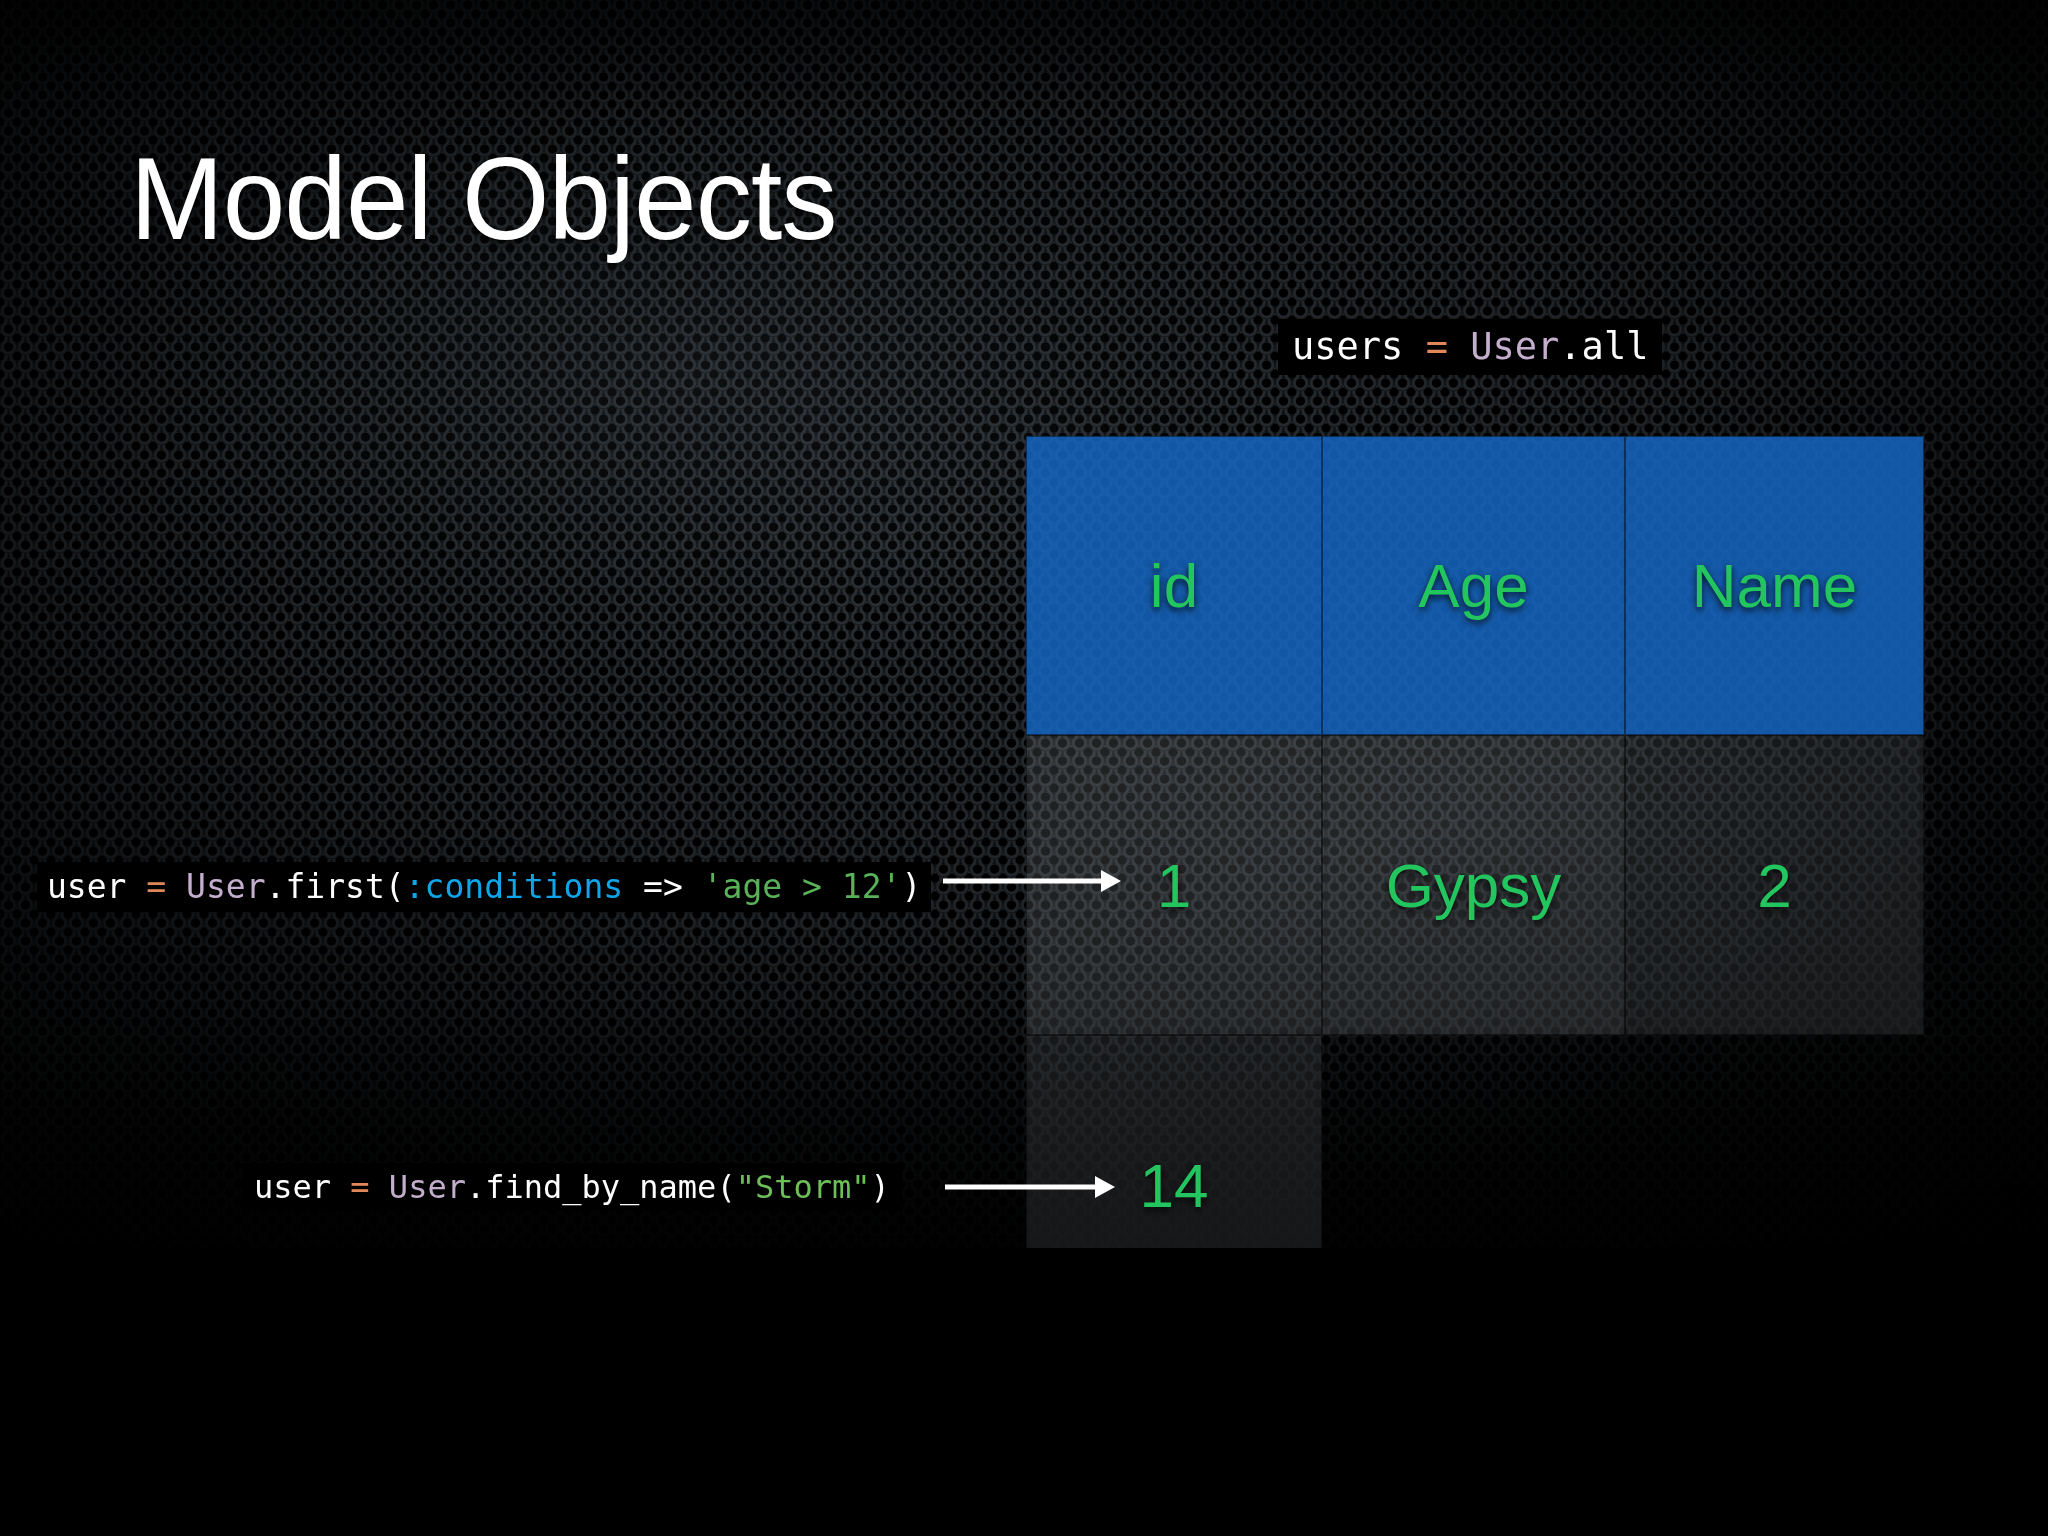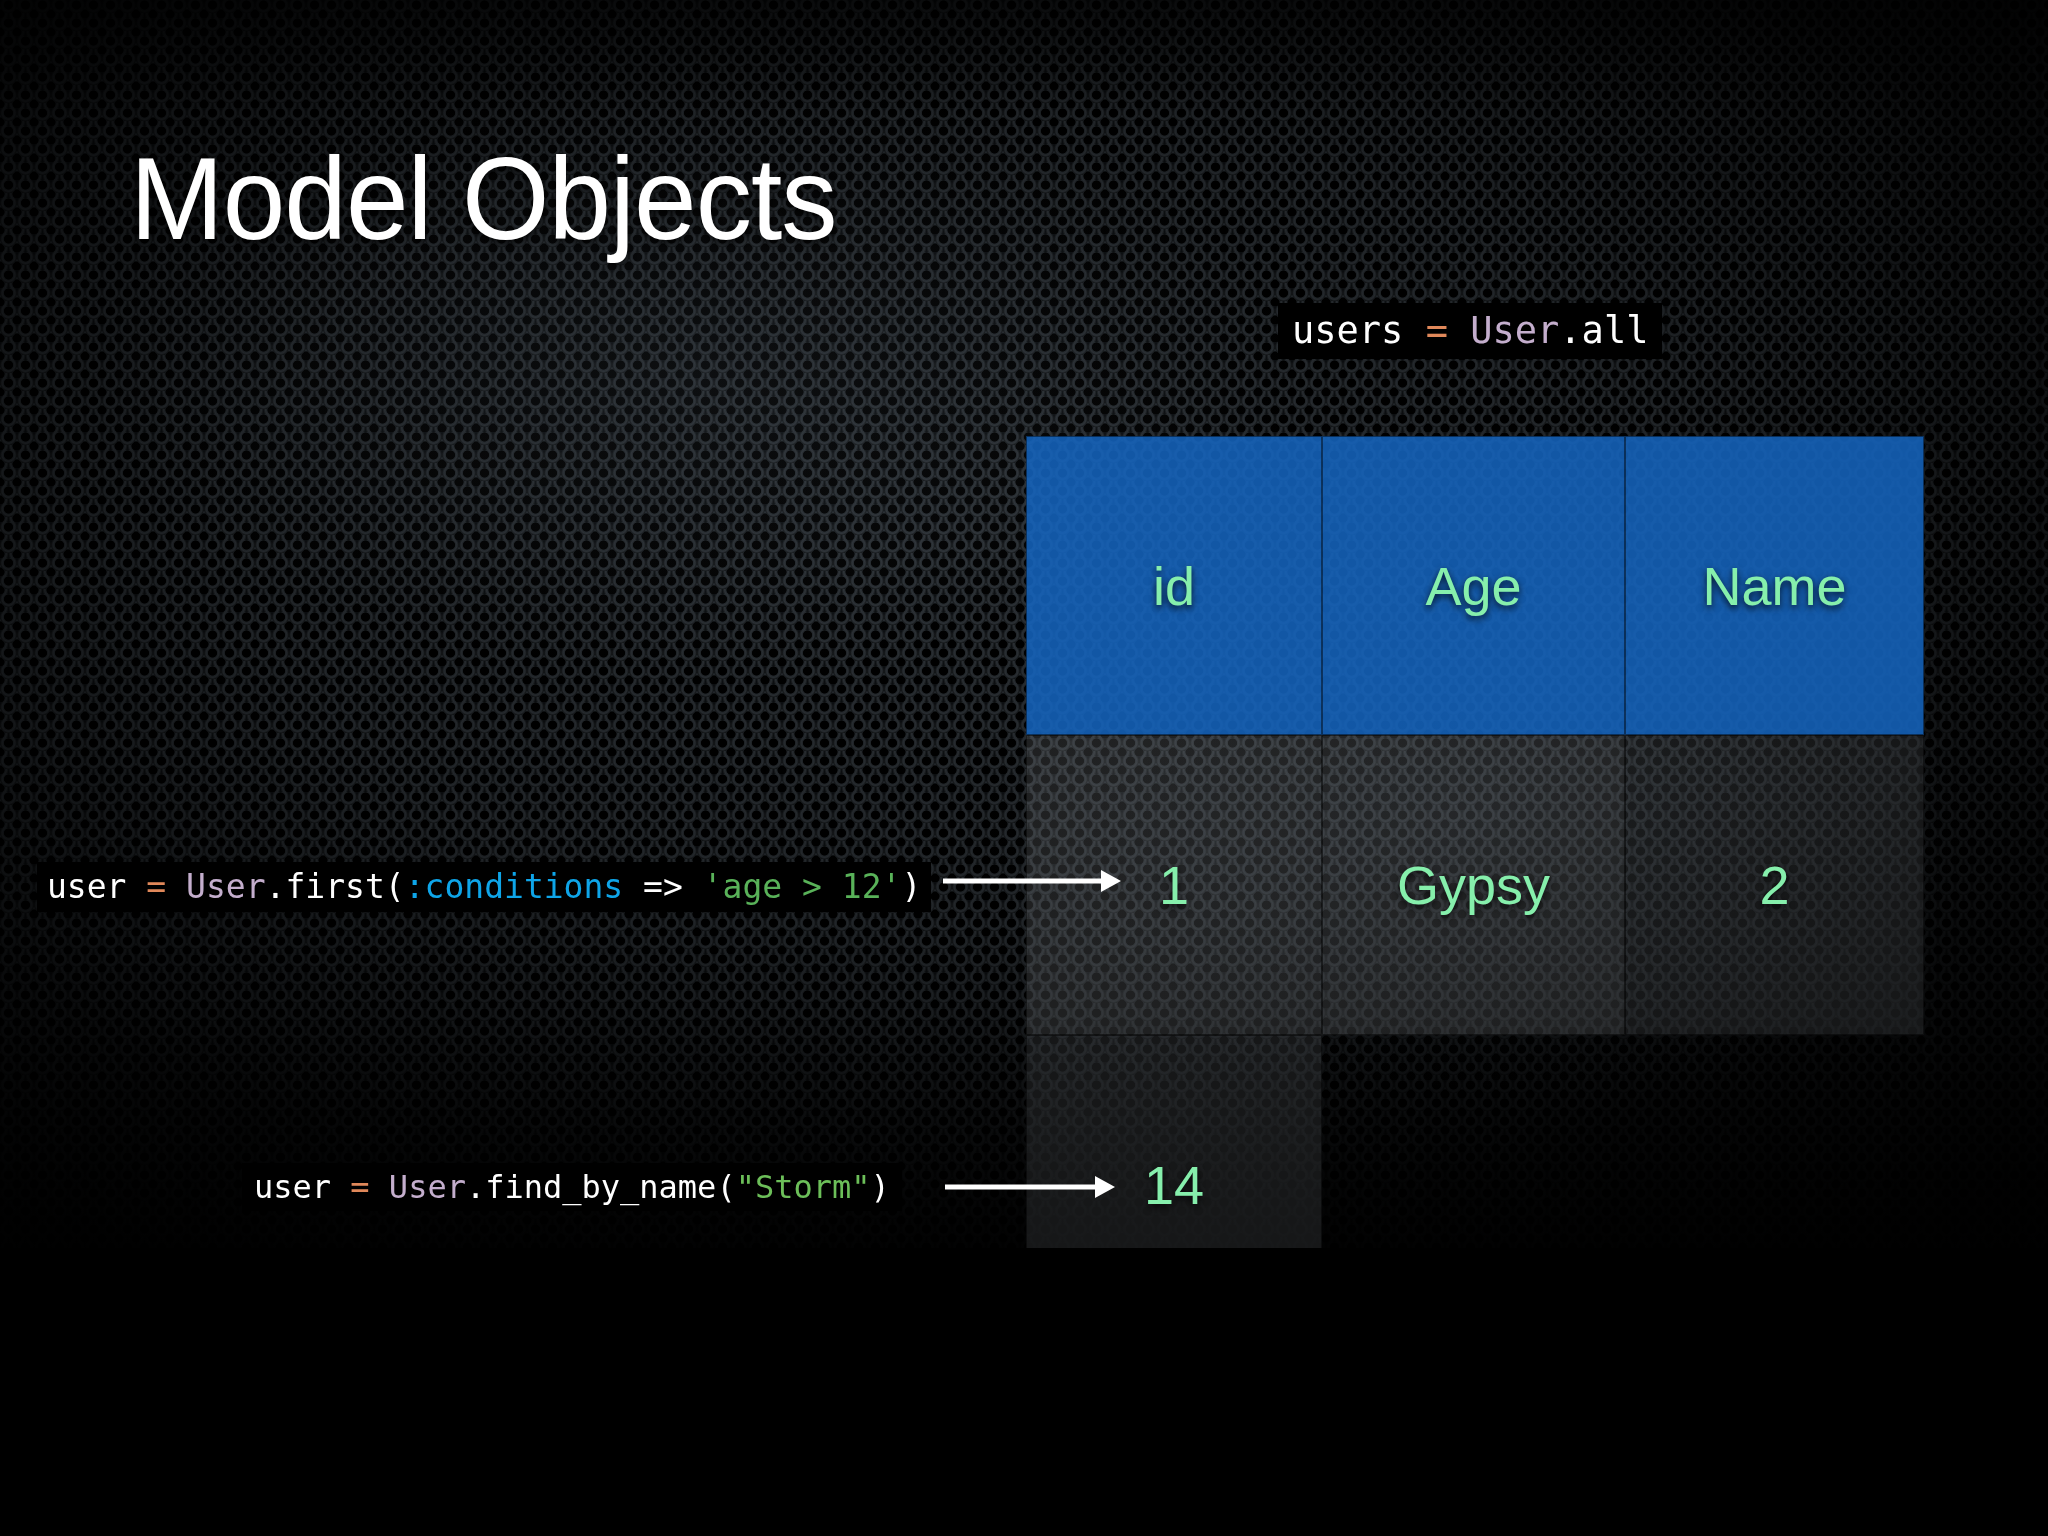--- a/index.html
+++ b/index.html
@@ -75,23 +75,23 @@
     display: grid;
     grid-template-columns: 296px 303px 299px;
     grid-template-rows: 299px 300px 300px;
     gap: 0;
   }
   .cell {
     position: relative;
     display: flex;
     align-items: center;
     justify-content: center;
-    font-size: 54px;
+    font-size: 62px;
     font-weight: 300;
-    color: #86efac;
+    color: #22c55e;
     text-shadow: 0 3px 7px rgba(0,0,0,0.8);
     box-sizing: border-box;
     font-family: "Liberation Sans", sans-serif;
   }
   .cell.head {
     background: rgba(21,101,192,0.86);
     box-shadow: inset 0 0 0 1px rgba(0,0,0,0.45);
   }
   .cell.body {
     background: rgba(150,155,160,0.165);
@@ -106,21 +106,21 @@
     background: #000000;
     color: #ffffff;
     font-family: "DejaVu Sans Mono", monospace;
     white-space: nowrap;
     font-weight: 400;
     letter-spacing: 0px;
     display: inline-block;
   }
   #code-users-all {
     left: 1278px;
-    top: 303px;
+    top: 319px;
     font-size: 37px;
     line-height: 56px;
     padding: 0 14px;
     text-align: right;
   }
   #code-first {
     left: 37px;
     top: 862px;
     font-size: 33px;
     line-height: 50px;

